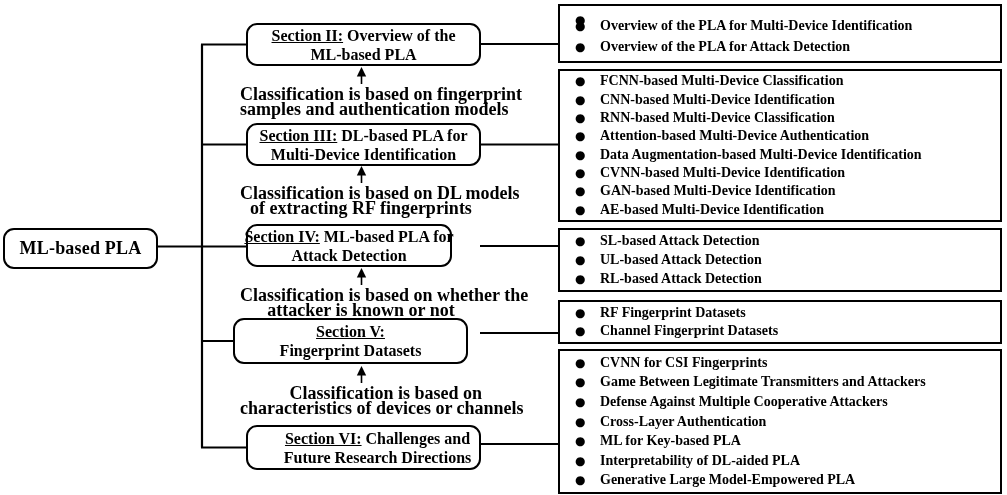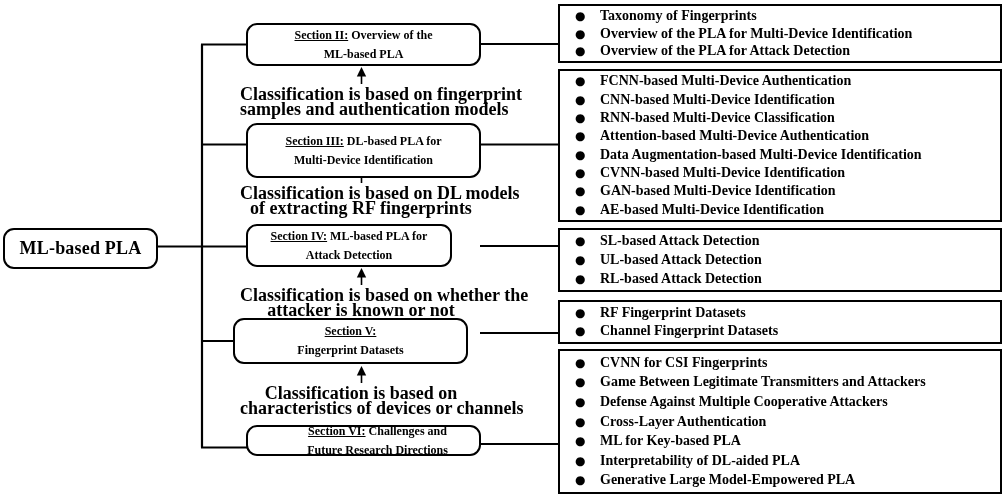--- a/index.html
+++ b/index.html
@@ -23,21 +23,21 @@
     border-radius: 11px;
     display: flex;
     flex-direction: column;
     align-items: center;
     justify-content: center;
     text-align: center;
     font-weight: bold;
     z-index: 2;
   }
   .root-box { font-size: 18px; letter-spacing: 0.2px; }
-  .sec-box { font-size: 12px; line-height: 19px; white-space: nowrap; }
+  .sec-box { font-size: 16px; line-height: 19px; white-space: nowrap; }
   .sec-box .u { text-decoration: underline; }
 
   
   .tbox {
     position: absolute;
     box-sizing: border-box;
     left: 558px;
     width: 444px;
     background: #ffffff;
     border: 2px solid #000000;
@@ -121,65 +121,65 @@
 
   <div class="rnode root-box" style="left:3px; top:228px; width:155px; height:41px;">
     <span>ML-based PLA</span>
   </div>
 
   <div class="rnode sec-box" style="left:246px; top:23px; width:235px; height:43px;">
     <div><span class="u">Section II:</span> <span>Overview of the</span></div>
     <div>ML-based PLA</div>
   </div>
 
-  <div class="rnode sec-box" style="left:246px; top:123px; width:235px; height:55px;">
+  <div class="rnode sec-box" style="left:246px; top:123px; width:235px; height:43px;">
     <div><span class="u">Section III:</span> <span>DL-based PLA for</span></div>
     <div>Multi-Device Identification</div>
   </div>
 
   <div class="rnode sec-box" style="left:246px; top:224px; width:206px; height:43px;">
     <div><span class="u">Section IV:</span> <span>ML-based PLA for</span></div>
     <div>Attack Detection</div>
   </div>
 
   <div class="rnode sec-box" style="left:233px; top:318px; width:235px; height:46px;">
     <div><span class="u">Section V:</span><span></span></div>
     <div>Fingerprint Datasets</div>
   </div>
 
-  <div class="rnode sec-box" style="left:246px; top:425px; width:235px; height:31px;padding-left:28px;">
+  <div class="rnode sec-box" style="left:246px; top:425px; width:235px; height:45px;padding-left:28px;">
     <div><span class="u">Section VI:</span> <span>Challenges and</span></div>
     <div>Future Research Directions</div>
   </div>
 
   <div class="note" style="top:87px;">
     <div>Classification is based on fingerprint</div>
     <div>samples and authentication models</div>
   </div>
   <div class="note" style="top:186px;">
     <div>Classification is based on DL models</div>
     <div>of extracting RF fingerprints</div>
   </div>
   <div class="note" style="top:288px;">
     <div>Classification is based on whether the</div>
     <div>attacker is known or not</div>
   </div>
-  <div class="note" style="top:386px;">
+  <div class="note" style="top:386px;text-align:right;">
     <div>Classification is based on</div>
     <div>characteristics of devices or channels</div>
   </div>
 
   <div class="tbox" style="top:4px; height:59px;">
-    <div class="titem"><span class="blt">●</span><span>Taxonomy of Fingerprints</span></div>
+    <div class="titem"><span class="blt">●</span></div>
     <div class="titem"><span class="blt">●</span><span>Overview of the PLA for Multi-Device Identification</span></div>
     <div class="titem"><span class="blt">●</span><span>Overview of the PLA for Attack Detection</span></div>
   </div>
 
   <div class="tbox" style="top:69px; height:153px;">
-    <div class="titem"><span class="blt">●</span><span>FCNN-based Multi-Device Authentication</span></div>
+    <div class="titem"><span class="blt">●</span><span>FCNN-based Multi-Device Classification</span></div>
     <div class="titem"><span class="blt">●</span><span>CNN-based Multi-Device Identification</span></div>
     <div class="titem"><span class="blt">●</span><span>RNN-based Multi-Device Classification</span></div>
     <div class="titem"><span class="blt">●</span><span>Attention-based Multi-Device Authentication</span></div>
     <div class="titem"><span class="blt">●</span><span>Data Augmentation-based Multi-Device Identification</span></div>
     <div class="titem"><span class="blt">●</span><span>CVNN-based Multi-Device Identification</span></div>
     <div class="titem"><span class="blt">●</span><span>GAN-based Multi-Device Identification</span></div>
     <div class="titem"><span class="blt">●</span><span>AE-based Multi-Device Identification</span></div>
   </div>
 
   <div class="tbox" style="top:228px; height:64px;">

